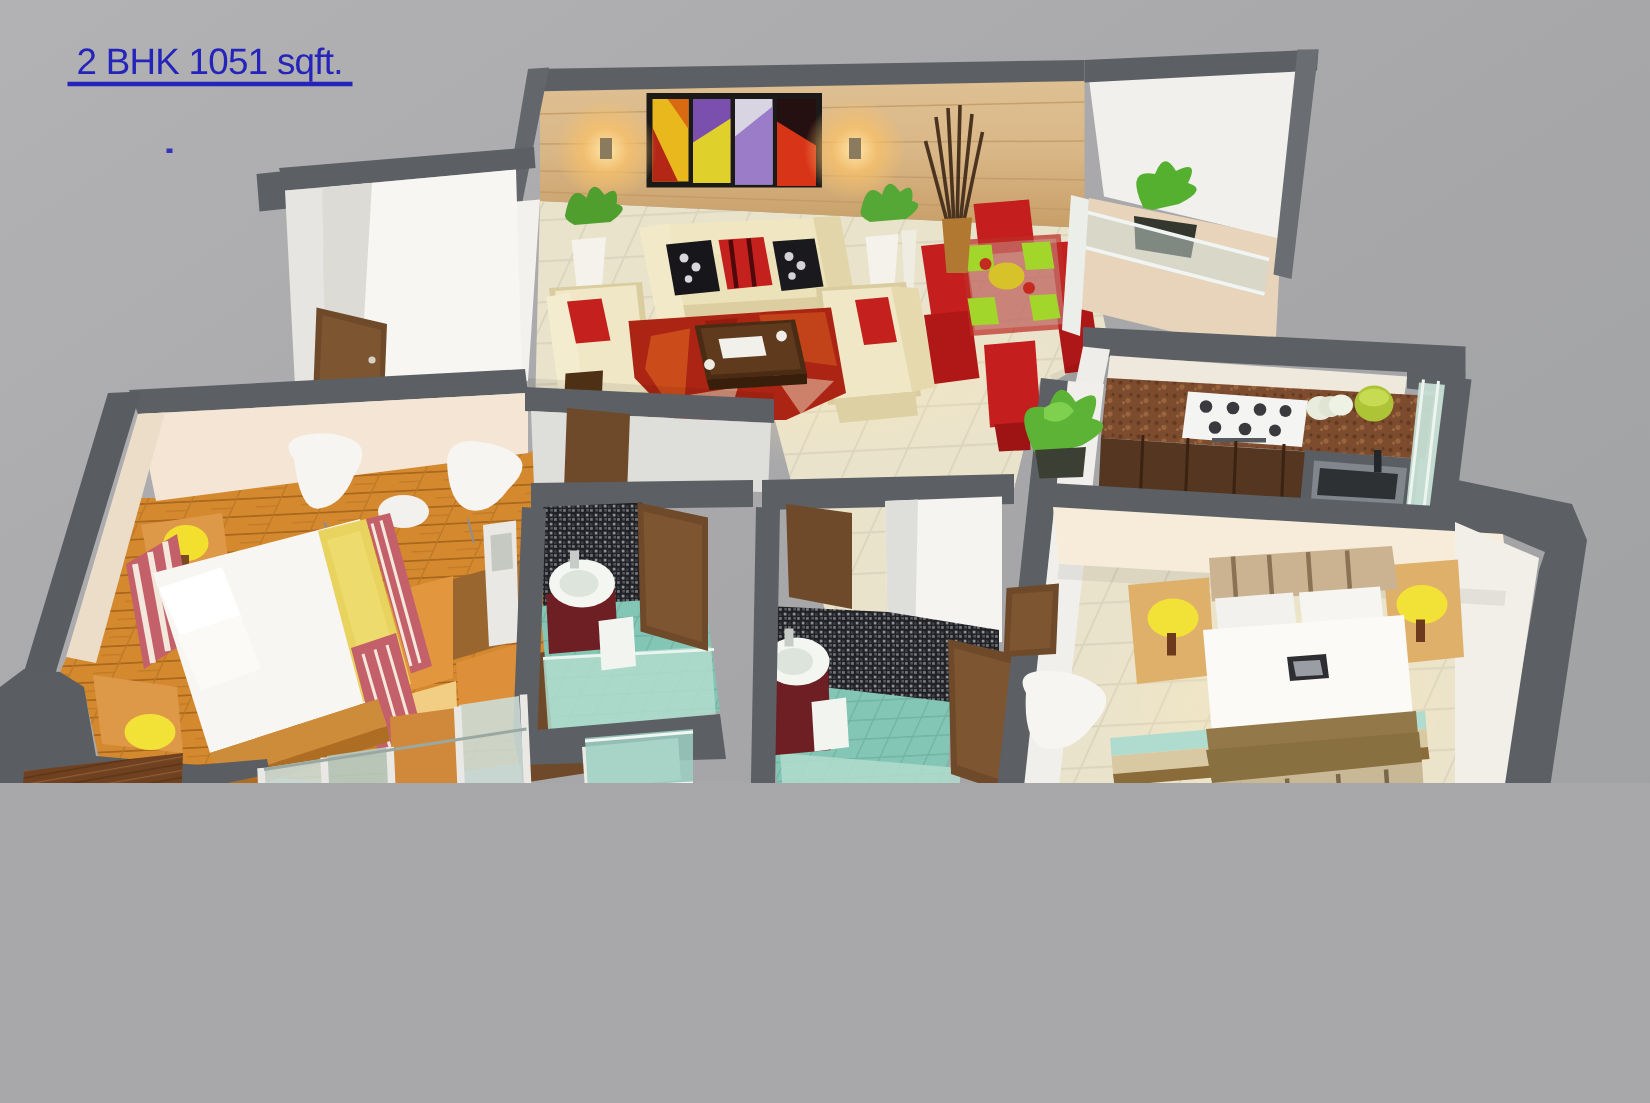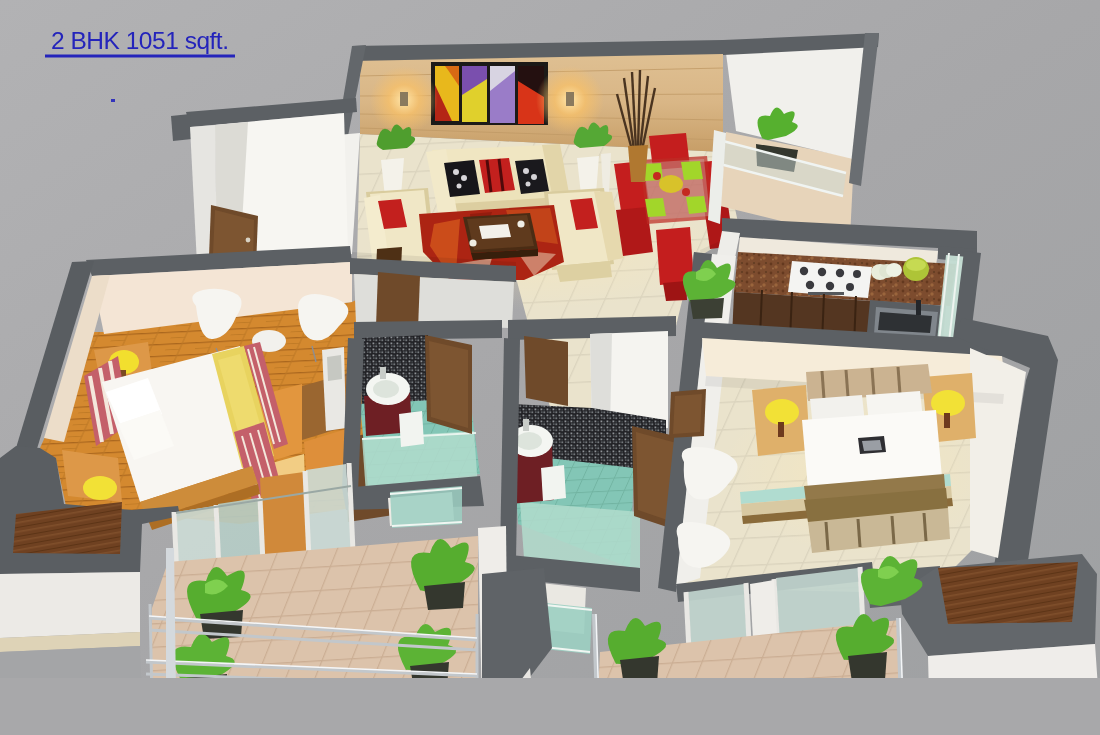--- a/index.html
+++ b/index.html
@@ -1,16 +1,16 @@
 <!DOCTYPE html>
 <html><head>
 <meta charset="utf-8">
 <style>
   html,body{margin:0;padding:0;background:#a8a8aa;}
-  .page{position:relative;width:1100px;height:678px;overflow:hidden;font-family:"Liberation Sans",sans-serif;}
+  .page{position:relative;width:1100px;height:522px;overflow:hidden;font-family:"Liberation Sans",sans-serif;}
 </style>
 </head>
 <body>
 <div class="page">
 <svg width="1100" height="735" viewBox="0 0 1100 735">
 <defs>
   <linearGradient id="bgg" x1="0" y1="0" x2="1" y2="1">
     <stop offset="0" stop-color="#b2b2b4"></stop>
     <stop offset="0.5" stop-color="#a7a7a9"></stop>
     <stop offset="1" stop-color="#9ea0a2"></stop>

